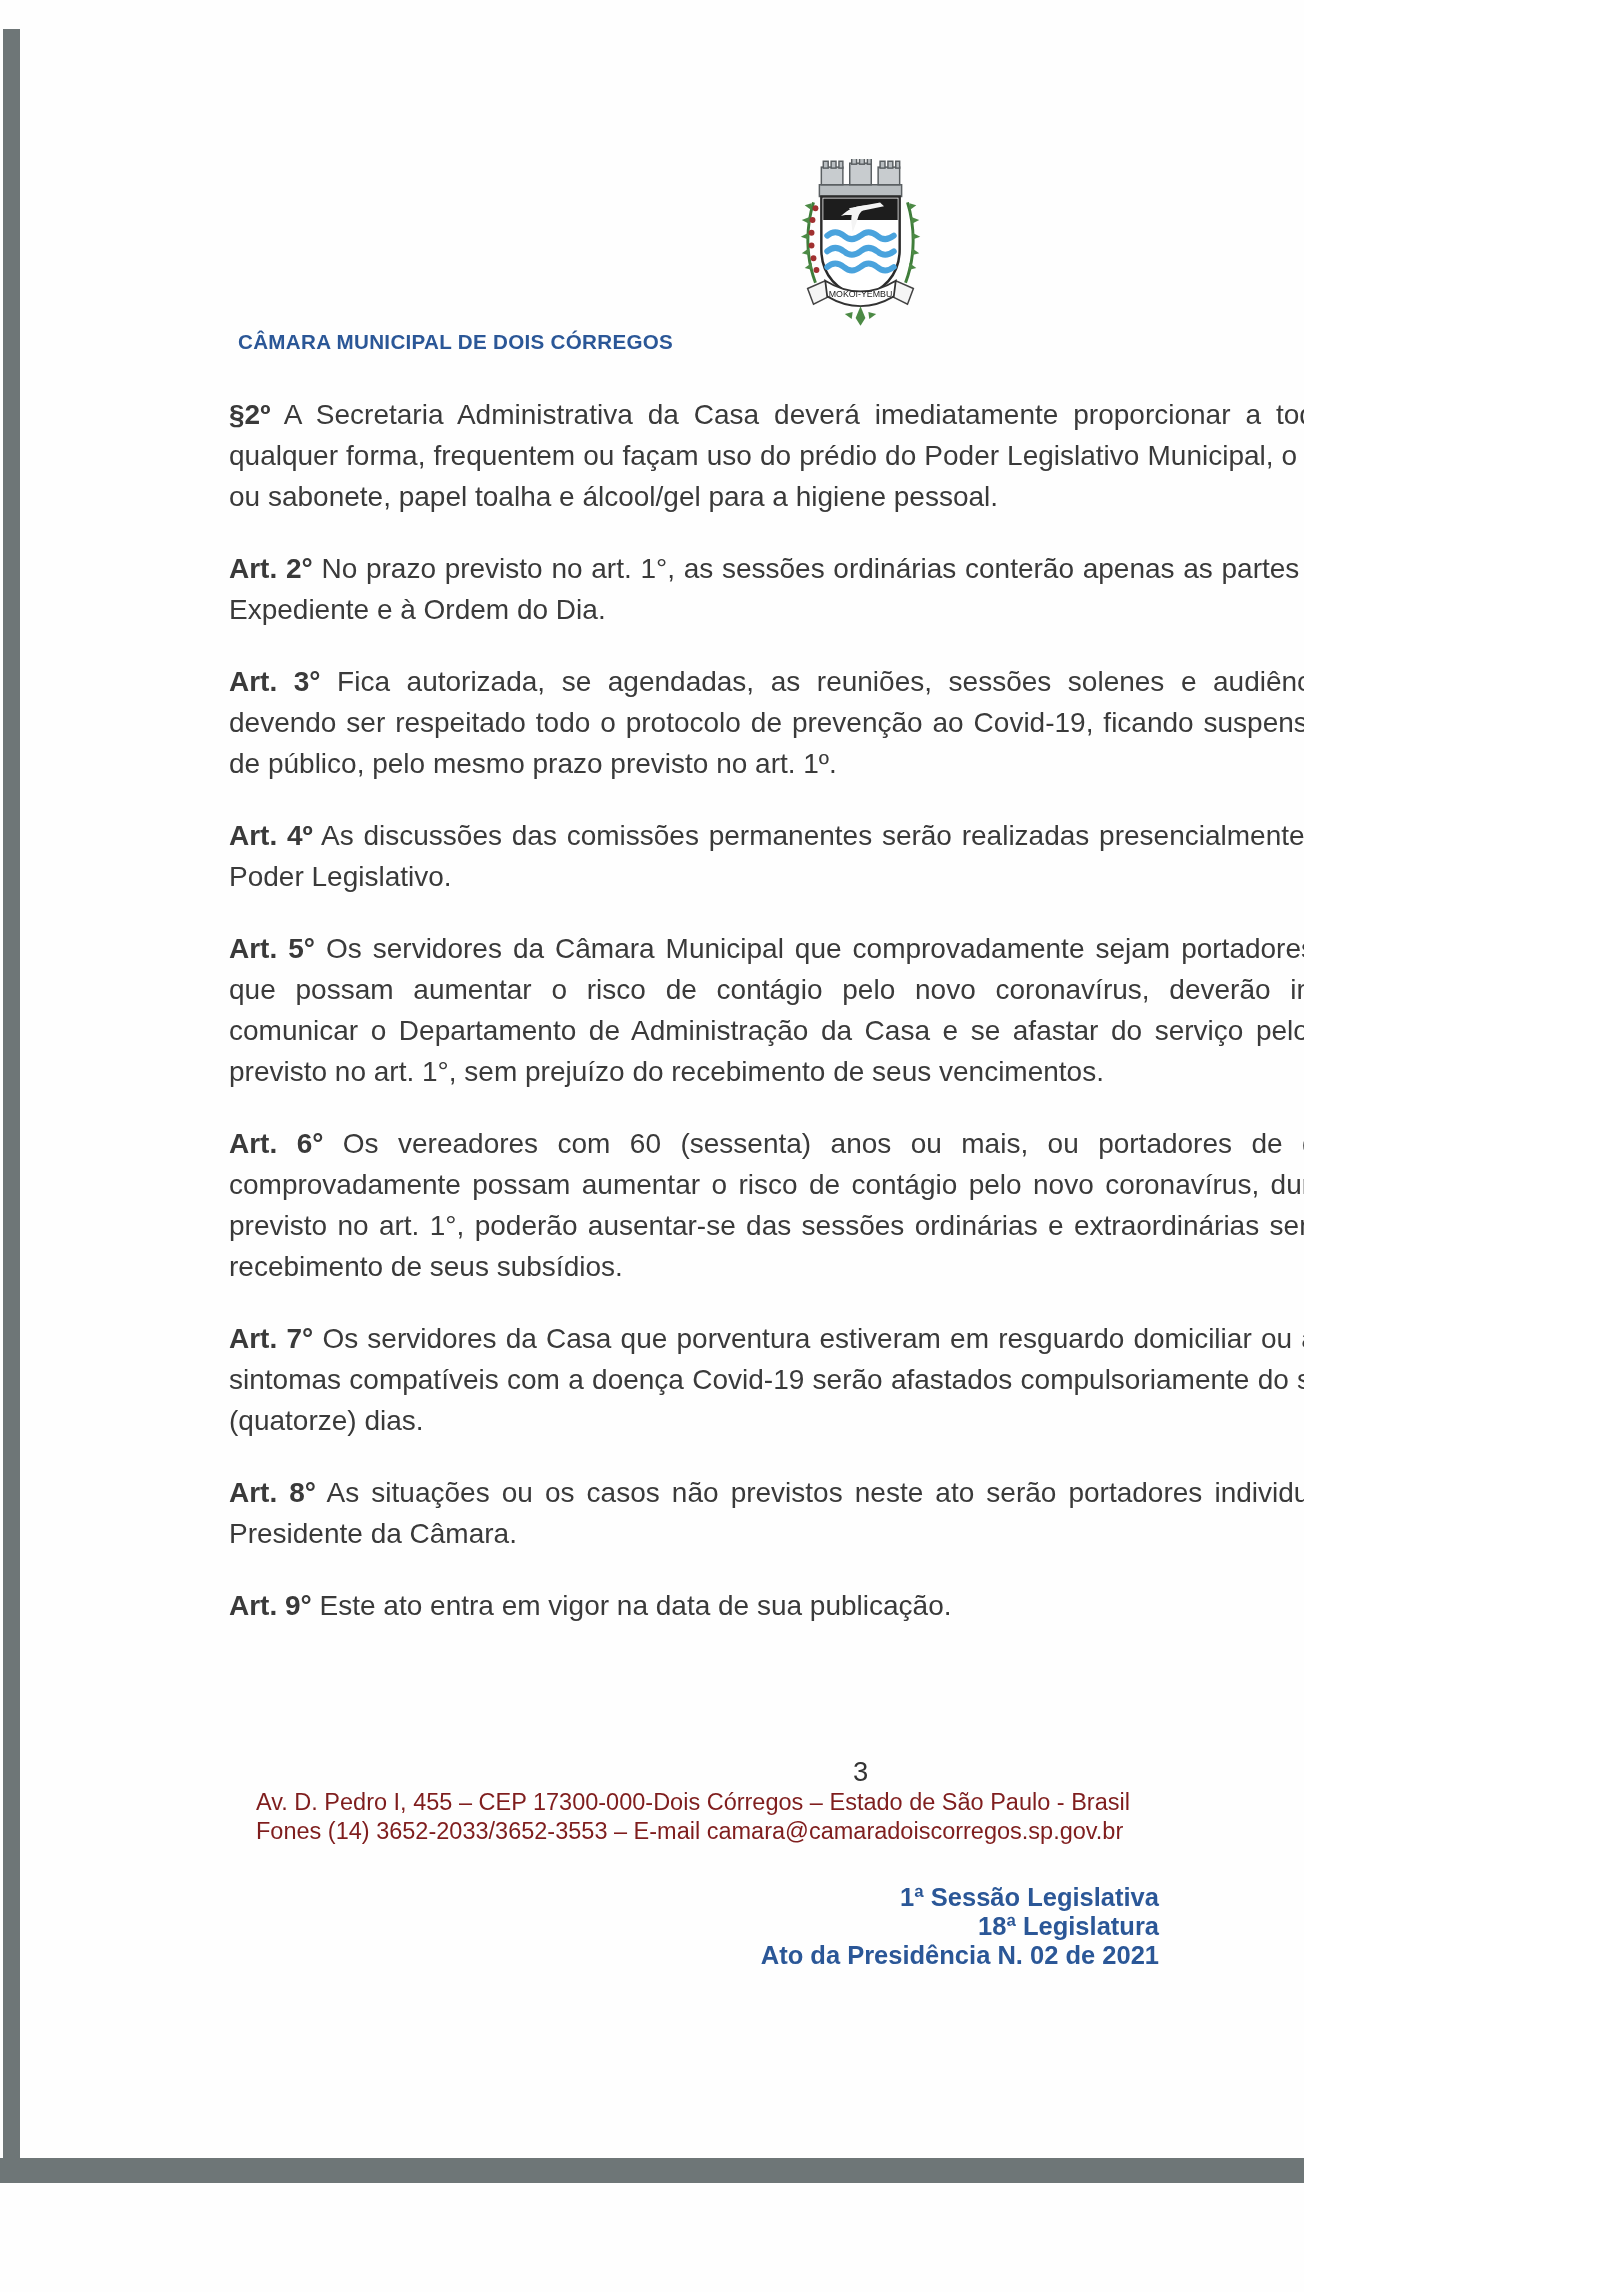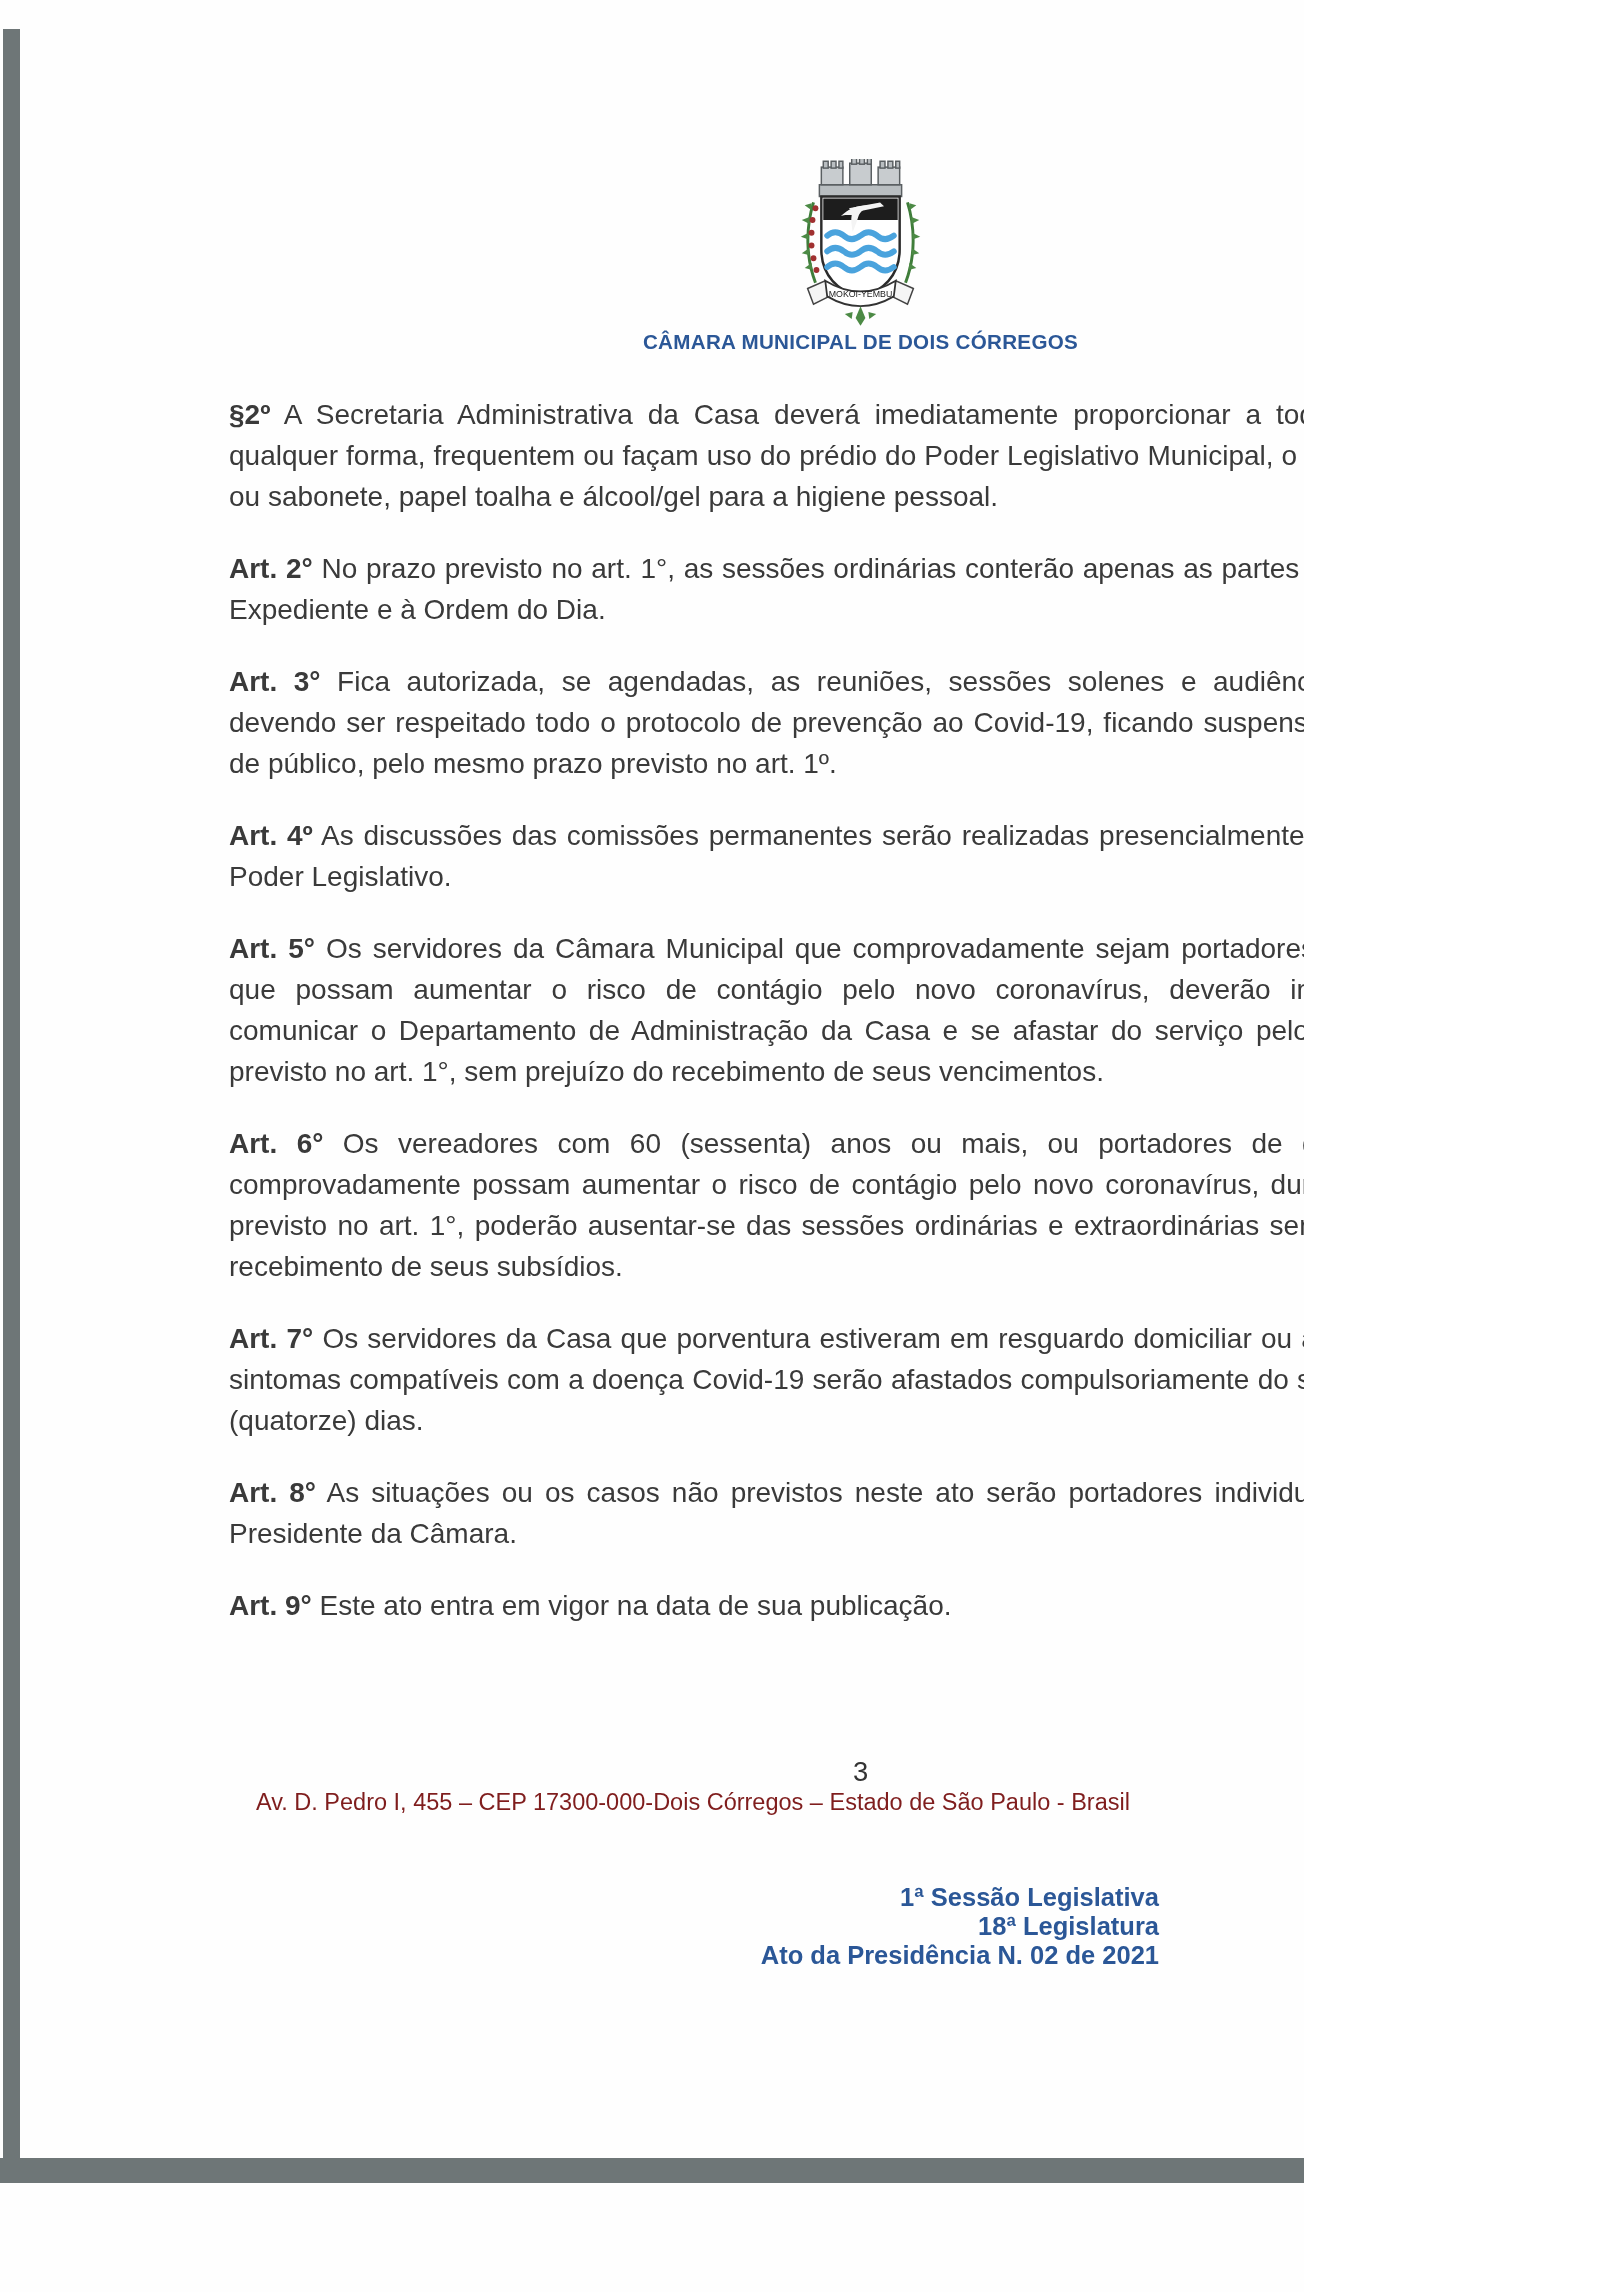--- a/index.html
+++ b/index.html
@@ -22,21 +22,20 @@
 
   
   .crest {
     position: absolute;
     left: 790px; top: 159px;
     width: 141px; height: 169px;
   }
   .org-title {
     position: absolute;
     left: 238px; top: 330px; width: 1245px;
-    text-align: center;
     font-size: 20.6px;
     font-weight: bold;
     color: #2b5797;
     letter-spacing: 0.3px;
   }
 
   
   .doc-body {
     position: absolute;
     left: 229px; top: 394px; width: 1245px;
@@ -170,20 +169,21 @@
     <p><span class="art-label">Art. 5°</span><span> Os servidores da Câmara Municipal que comprovadamente sejam portadores de doenças que possam aumentar o risco de contágio pelo novo coronavírus, deverão imediatamente comunicar o Departamento de Administração da Casa e se afastar do serviço pelo prazo inicial previsto no art. 1°, sem prejuízo do recebimento de seus vencimentos.</span></p>
     <p><span class="art-label">Art. 6°</span><span> Os vereadores com 60 (sessenta) anos ou mais, ou portadores de doenças que comprovadamente possam aumentar o risco de contágio pelo novo coronavírus, durante o prazo previsto no art. 1°, poderão ausentar-se das sessões ordinárias e extraordinárias sem prejuízo do recebimento de seus subsídios.</span></p>
     <p><span class="art-label">Art. 7°</span><span> Os servidores da Casa que porventura estiveram em resguardo domiciliar ou apresentarem sintomas compatíveis com a doença Covid-19 serão afastados compulsoriamente do serviço por 14 (quatorze) dias.</span></p>
     <p><span class="art-label">Art. 8°</span><span> As situações ou os casos não previstos neste ato serão portadores individualmente pelo Presidente da Câmara.</span></p>
     <p><span class="art-label">Art. 9°</span><span> Este ato entra em vigor na data de sua publicação.</span></p>
   </div>
 
   <div class="page-number">3</div>
   <div class="footer-address">
     <div>Av. D. Pedro I, 455 – CEP 17300-000-Dois Córregos – Estado de São Paulo - Brasil</div>
+    <div>Fones (14) 3652-2033/3652-3553 – E-mail camara@camaradoiscorregos.sp.gov.br</div>
   </div>
 
   <svg class="signature" viewBox="0 0 100 118">
     <g fill="none" stroke="#2f3e9e" stroke-width="3" stroke-linecap="round">
       <path d="M74,8 C84,2 88,8 80,26 C68,52 48,84 34,98 C24,108 18,104 24,90 C34,64 58,26 74,8 Z"></path>
       <path d="M26,62 C40,68 52,80 58,92"></path>
       <path d="M66,96 q6,4 12,3"></path>
     </g>
   </svg>
 

